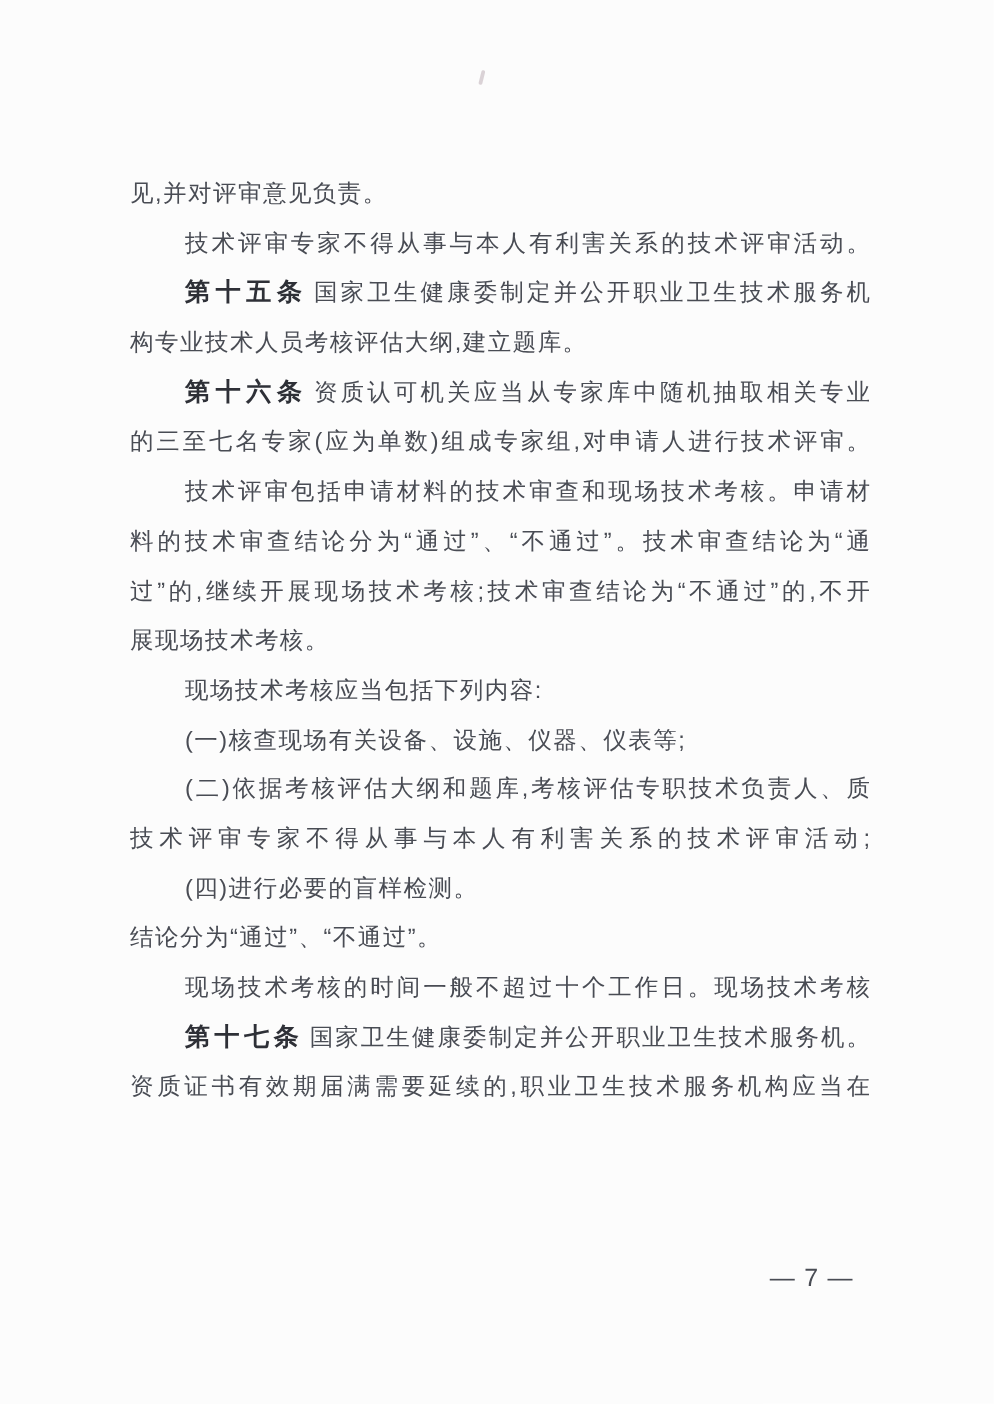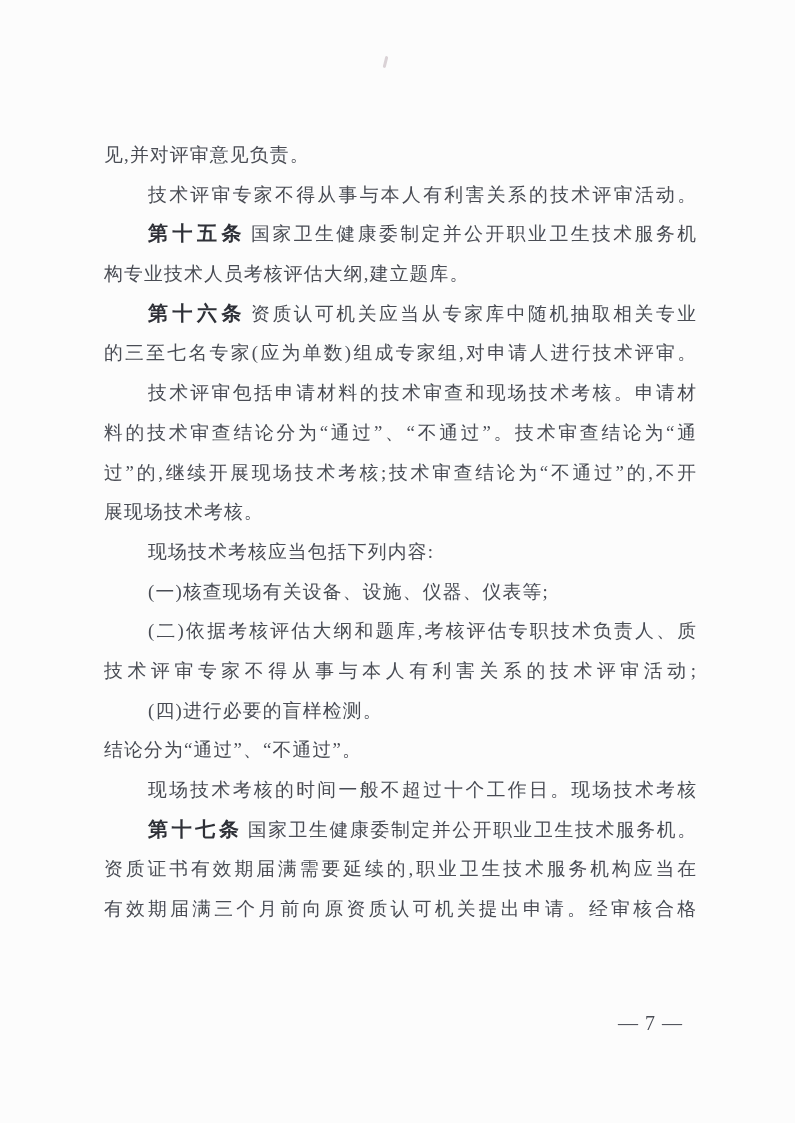--- a/index.html
+++ b/index.html
@@ -3,21 +3,21 @@
 <meta charset="utf-8">
 <style>
   html, body { margin: 0; padding: 0; }
   body { width: 795px; height: 1123px; overflow: hidden; }
 
   .sheet {
     position: relative;
     width: 795px;
     height: 1123px;
     background: var(--bg, #fcfcfc);
-    font-family: Liberation Serif, serif;
+    font-family: Liberation Sans, sans-serif;
   }
 
   .doc {
     position: absolute;
     left: 104px;
     top: 135px;
     width: 592px;
   }
 
   .doc-line {
@@ -88,18 +88,17 @@
     <div class="doc-line">展现场技术考核。</div>
     <div class="doc-line indent">现场技术考核应当包括下列内容:</div>
     <div class="doc-line indent">(一)核查现场有关设备、设施、仪器、仪表等;</div>
     <div class="doc-line indent justify">(二)依据考核评估大纲和题库,考核评估专职技术负责人、质</div>
     <div class="doc-line justify">技术评审专家不得从事与本人有利害关系的技术评审活动;</div>
     <div class="doc-line indent">(四)进行必要的盲样检测。</div>
     <div class="doc-line">结论分为“通过”、“不通过”。</div>
     <div class="doc-line indent justify">现场技术考核的时间一般不超过十个工作日。现场技术考核</div>
     <div class="doc-line indent justify"><span class="term">第十七条</span><span>国家卫生健康委制定并公开职业卫生技术服务机。</span></div>
     <div class="doc-line justify">资质证书有效期届满需要延续的,职业卫生技术服务机构应当在</div>
-    <div class="doc-line justify">有效期届满三个月前向原资质认可机关提出申请。经审核合格</div>
   </div>
 
   <div class="footer">— 7 —</div>
 
 </div>
 
 </body></html>

